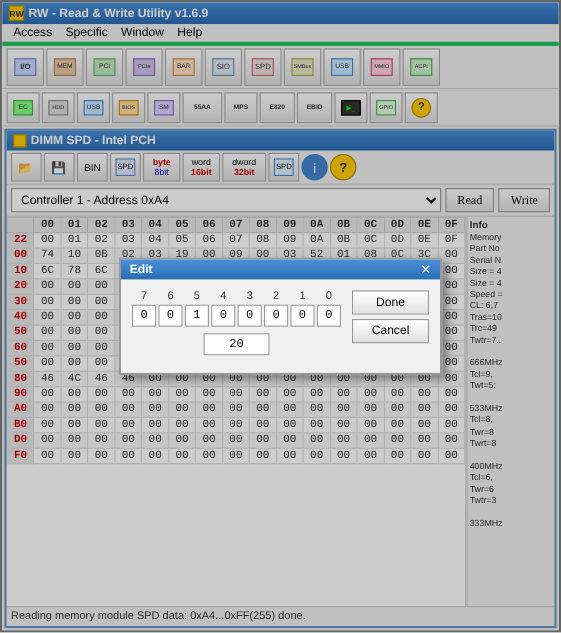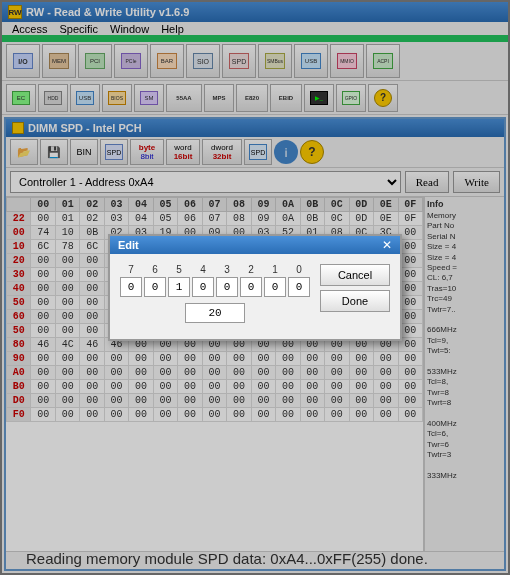--- a/index.html
+++ b/index.html
@@ -29,21 +29,21 @@
       border: 1px solid #aa8800;
       display: inline-flex;
       align-items: center;
       justify-content: center;
       font-size: 8px;
       font-weight: bold;
       color: #333;
     }
     .menu-bar {
       background: #f0f0f0;
-      border-bottom: 7px solid #22c55e;
+      border-bottom: 4px solid #22c55e;
       display: flex;
       align-items: center;
       padding: 2px 4px;
       height: 20px;
     }
     .menu-item {
       padding: 2px 6px;
       cursor: pointer;
       font-size: 11px;
       color: #000;
@@ -192,26 +192,26 @@
       color: #333;
     }
     .info-text {
       color: #333;
       line-height: 1.3;
       font-size: 8px;
     }
     .status-bar {
       background: #f0f0f0;
       border-top: 1px solid #ccc;
-      padding: 2px 20px;
-      font-size: 15px;
+      padding: 2px 4px;
+      font-size: 10px;
       color: #333;
       height: 18px;
       display: flex;
-      align-items: flex-end;
+      align-items: center;
     }
 
     
     .dialog-overlay {
       position: absolute;
       top: 0; left: 0; right: 0; bottom: 0;
       background: rgba(0,0,0,0.2);
       display: flex;
       align-items: center;
       justify-content: center;
@@ -818,20 +818,20 @@
             <div class="bit-cell" style="cursor: pointer;">0</div>
             <div class="bit-cell" style="cursor: pointer;">0</div>
             <div class="bit-cell" style="cursor: pointer;">0</div>
             <div class="bit-cell" style="cursor: pointer;">0</div>
             <div class="bit-cell" style="cursor: pointer;">0</div>
           </div>
         <div class="value-input">
           <input type="text" value="20" style="width: 60px; height: 20px; border: 1px solid rgb(153, 153, 153); text-align: center; font-family: &quot;Courier New&quot;, monospace; font-size: 11px;">
         </div>
         <div class="dialog-buttons">
+          <button class="dialog-btn">Done</button>
           <button class="dialog-btn">Cancel</button>
-          <button class="dialog-btn">Done</button>
         </div>
       </div>
     </div>
   </div>
 
 </div>
 
 </body></html>

